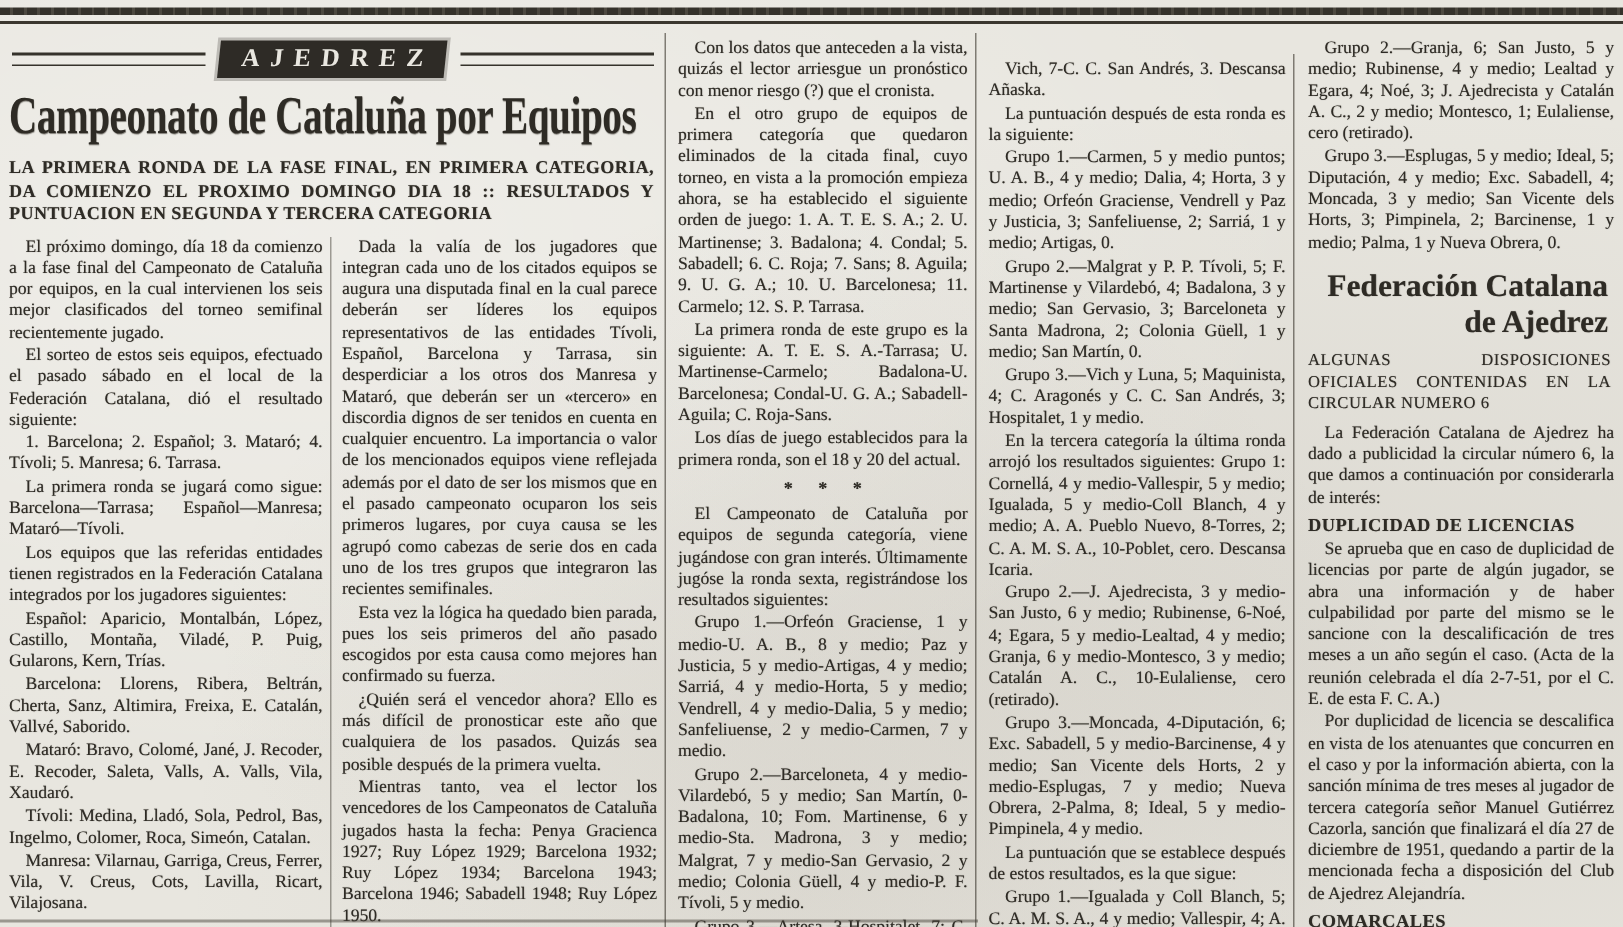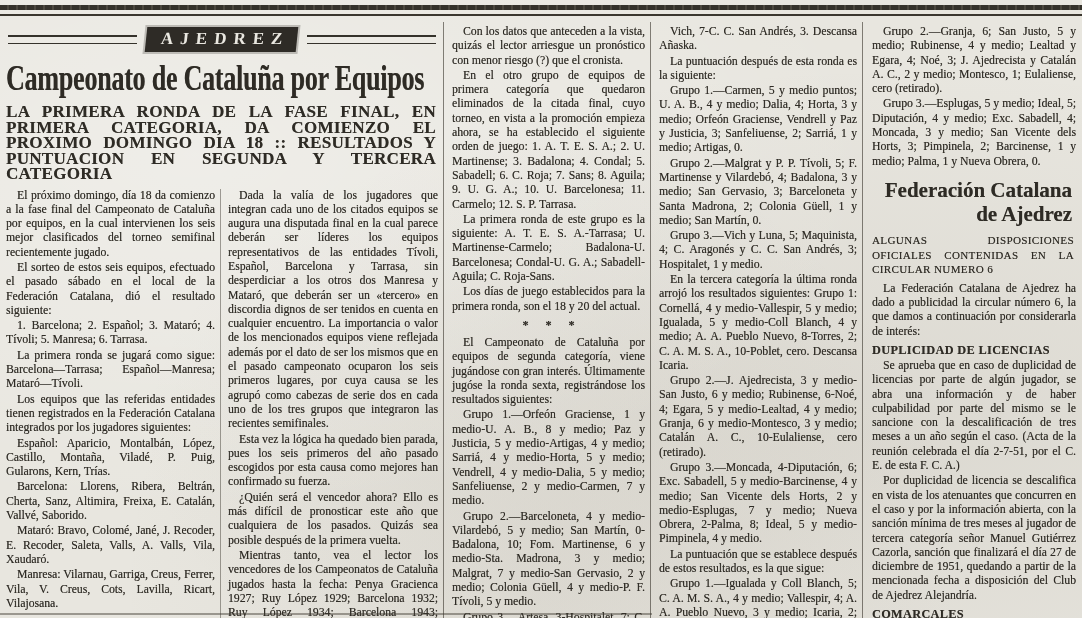--- a/index.html
+++ b/index.html
@@ -30,35 +30,35 @@
     letter-spacing:7px; padding:2px 8px 3px 15px; transform:skewX(-6deg);
     box-shadow:0 0 0 2px rgba(46,43,38,.25); text-shadow:none; }
 
   .dateline-row { display:flex; justify-content:space-between; font-weight:bold;
     font-size:14.5px; padding:2px 8px 3px 2px; }
 
   .headline { margin:3px 0 5px 0; font-size:29px; font-weight:bold; white-space:nowrap;
     letter-spacing:-0.3px; height:38px; line-height:36px;
     transform:scale(0.90,1.22); transform-origin:left center; }
 
-  .subhead { margin:1px 2px 7px 0; font-size:17px; font-weight:bold;
+  .subhead { margin:1px 2px 7px 0; font-size:12px; font-weight:bold;
     text-align:justify; line-height:15.5px; letter-spacing:.3px; }
 
   .two-cols { display:flex; flex:1; overflow:hidden; }
   .colA { width:215px; flex:0 0 215px; padding-right:5px; box-sizing:border-box;
     border-right:1px solid rgba(55,50,42,.45); }
   .colB { flex:1; padding-left:7px; }
 
   .ncol p { margin:0 0 1px 0; text-indent:11px; text-align:justify;
     font-size:11.7px; line-height:14.3px; }
 
   .col3 { flex:0 0 207px; width:207px; padding:3px 5px 0 8px; box-sizing:border-box;
     border-right:1px solid rgba(55,50,42,.6); overflow:hidden; }
   .col4 { flex:0 0 212px; width:212px; padding:3px 5px 0 8px; box-sizing:border-box;
-    border-right:1px solid rgba(55,50,42,.6); overflow:hidden; }
+    border-right:1px solid rgba(55,50,42,.6); overflow:hidden;margin-top:14px; }
   .col5 { flex:1; padding:3px 2px 0 9px; box-sizing:border-box; overflow:hidden; }
 
   .separator { text-align:center; font-weight:bold; letter-spacing:7px;
     font-size:12px; margin:4px 0 3px 0; text-indent:7px; }
 
   .fed-title { font-size:21px; font-weight:bold; text-align:right;
     line-height:1.15; margin:9px 4px 7px 0; }
   .fed-subhead { font-size:11px; font-weight:normal; text-align:justify;
     line-height:14.5px; letter-spacing:.4px; margin:0 2px 5px 0; }
   .fed-sectionhead { font-size:12.2px; font-weight:bold; letter-spacing:.4px;
@@ -85,20 +85,21 @@
       <div class="two-cols">
         <div class="colA ncol">
           <p>El próximo domingo, día 18 da comienzo a la fase final del Campeonato de Cataluña por equipos, en la cual intervienen los seis mejor clasificados del torneo semifinal recientemente jugado.</p>
           <p>El sorteo de estos seis equipos, efectuado el pasado sábado en el local de la Federación Catalana, dió el resultado siguiente:</p>
           <p>1. Barcelona; 2. Español; 3. Mataró; 4. Tívoli; 5. Manresa; 6. Tarrasa.</p>
           <p>La primera ronda se jugará como sigue: Barcelona—Tarrasa; Español—Manresa; Mataró—Tívoli.</p>
           <p>Los equipos que las referidas entidades tienen registrados en la Federación Catalana integrados por los jugadores siguientes:</p>
           <p>Español: Aparicio, Montalbán, López, Castillo, Montaña, Viladé, P. Puig, Gularons, Kern, Trías.</p>
           <p>Barcelona: Llorens, Ribera, Beltrán, Cherta, Sanz, Altimira, Freixa, E. Catalán, Vallvé, Saborido.</p>
           <p>Mataró: Bravo, Colomé, Jané, J. Recoder, E. Recoder, Saleta, Valls, A. Valls, Vila, Xaudaró.</p>
+          <p>Tívoli: Medina, Lladó, Sola, Pedrol, Bas, Ingelmo, Colomer, Roca, Simeón, Catalan.</p>
           <p>Manresa: Vilarnau, Garriga, Creus, Ferrer, Vila, V. Creus, Cots, Lavilla, Ricart, Vilajosana.</p>
 
         </div>
         <div class="colB ncol">
           <p>Dada la valía de los jugadores que integran cada uno de los citados equipos se augura una disputada final en la cual parece deberán ser líderes los equipos representativos de las entidades Tívoli, Español, Barcelona y Tarrasa, sin desperdiciar a los otros dos Manresa y Mataró, que deberán ser un «tercero» en discordia dignos de ser tenidos en cuenta en cualquier encuentro. La importancia o valor de los mencionados equipos viene reflejada además por el dato de ser los mismos que en el pasado campeonato ocuparon los seis primeros lugares, por cuya causa se les agrupó como cabezas de serie dos en cada uno de los tres grupos que integraron las recientes semifinales.</p>
           <p>Esta vez la lógica ha quedado bien parada, pues los seis primeros del año pasado escogidos por esta causa como mejores han confirmado su fuerza.</p>
           <p>¿Quién será el vencedor ahora? Ello es más difícil de pronosticar este año que cualquiera de los pasados. Quizás sea posible después de la primera vuelta.</p>
           <p>Mientras tanto, vea el lector los vencedores de los Campeonatos de Cataluña jugados hasta la fecha: Penya Gracienca 1927; Ruy López 1929; Barcelona 1932; Ruy López 1934; Barcelona 1943; Barcelona 1946; Sabadell 1948; Ruy López 1950.</p>
         </div>
       </div>

